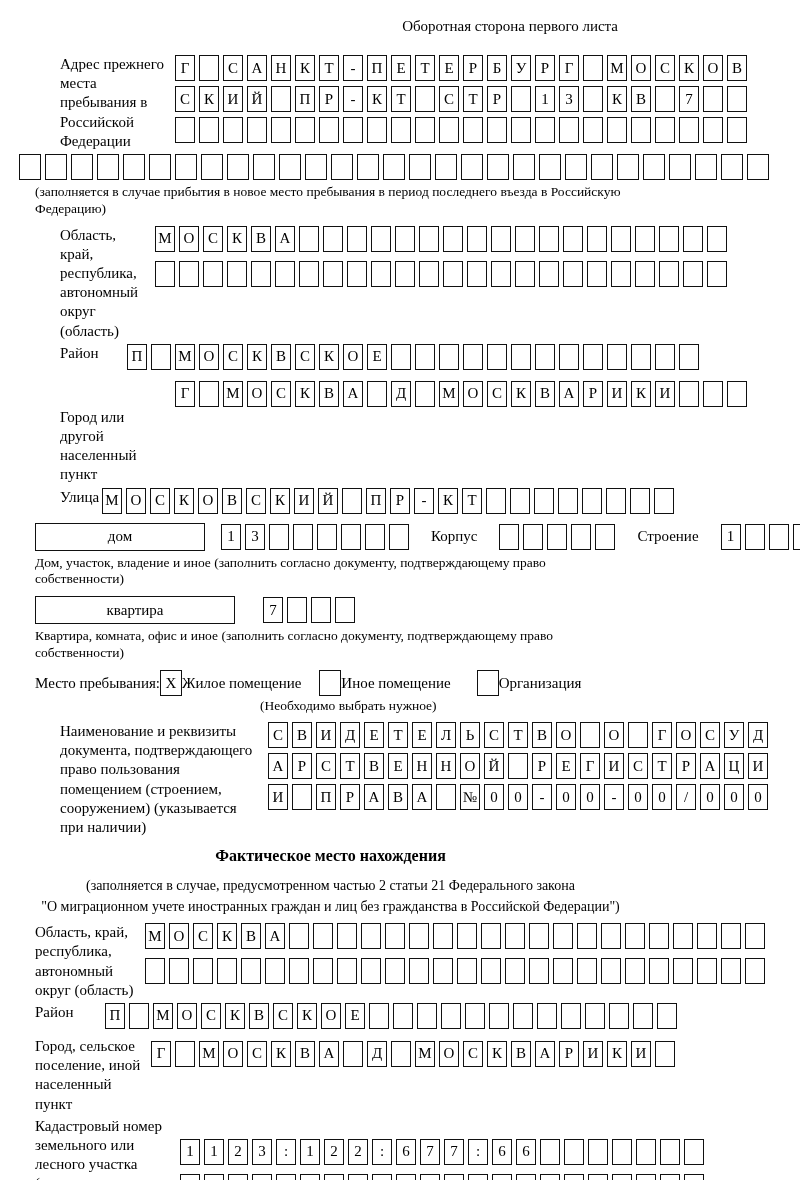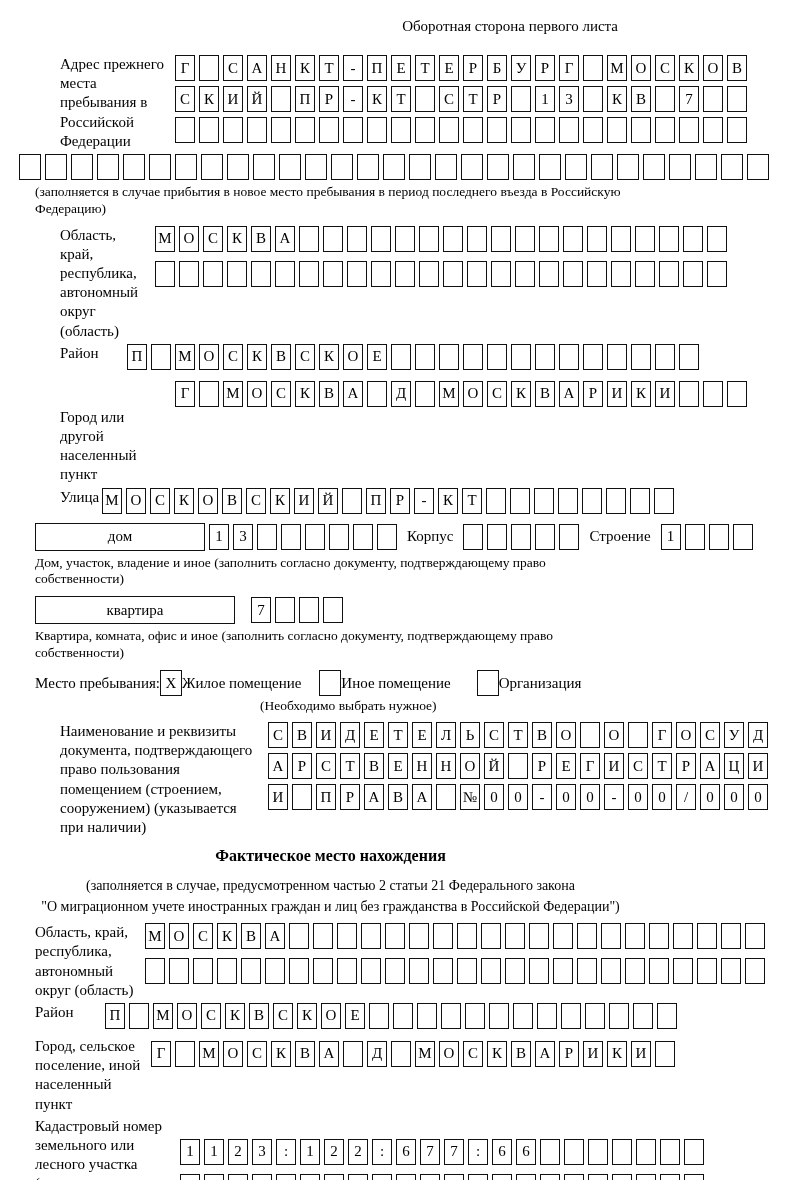--- a/index.html
+++ b/index.html
@@ -12,21 +12,21 @@
   .rows{flex:1;min-width:0;}
   .box-row{display:flex;gap:4px;margin-bottom:5px;flex-wrap:nowrap;}
   .cell{box-sizing:border-box;flex:none;width:20px;height:26px;border:1.6px solid #111;
         display:inline-flex;align-items:center;justify-content:center;
         font-size:15px;line-height:1;background:#fff;}
   .wide-row .cell{width:22px;}
   .overflow-row{margin-left:-16px;margin-bottom:4px;}
   .note{font-size:13.5px;text-align:left;margin:2px 0 8px 0;line-height:1.25;}
   .note.left{text-align:left;margin-left:0;}
   .sec-title{font-size:16px;font-weight:bold;text-align:center;margin:6px 0 10px 0;}
-  .inline-row{display:flex;align-items:center;gap:4px;margin:4px 0 4px 0;}
+  .inline-row{display:flex;align-items:center;gap:16px;margin:4px 0 4px 0;}
   .named-box{box-sizing:border-box;border:1.6px solid #111;height:28px;display:inline-flex;
              align-items:center;justify-content:center;font-size:15px;flex:none;}
   .seg-label{font-size:15px;padding:0 6px;flex:none;}
   .stay-row{display:flex;align-items:center;font-size:15px;margin:6px 0 2px 0;}
   .stay-box{box-sizing:border-box;width:22px;height:26px;border:1.6px solid #111;flex:none;
             display:inline-flex;align-items:center;justify-content:center;font-size:15px;}
   .stay-note{font-size:13.5px;margin:0 0 8px 225px;font-family:Liberation Serif, serif;}
   .stamp-box{box-sizing:border-box;width:365px;height:175px;border:1.8px solid #111;
              margin:6px 5px 6px 360px;}
   .centered-note{font-size:14px;text-align:center;line-height:1.5;margin-bottom:6px;}

